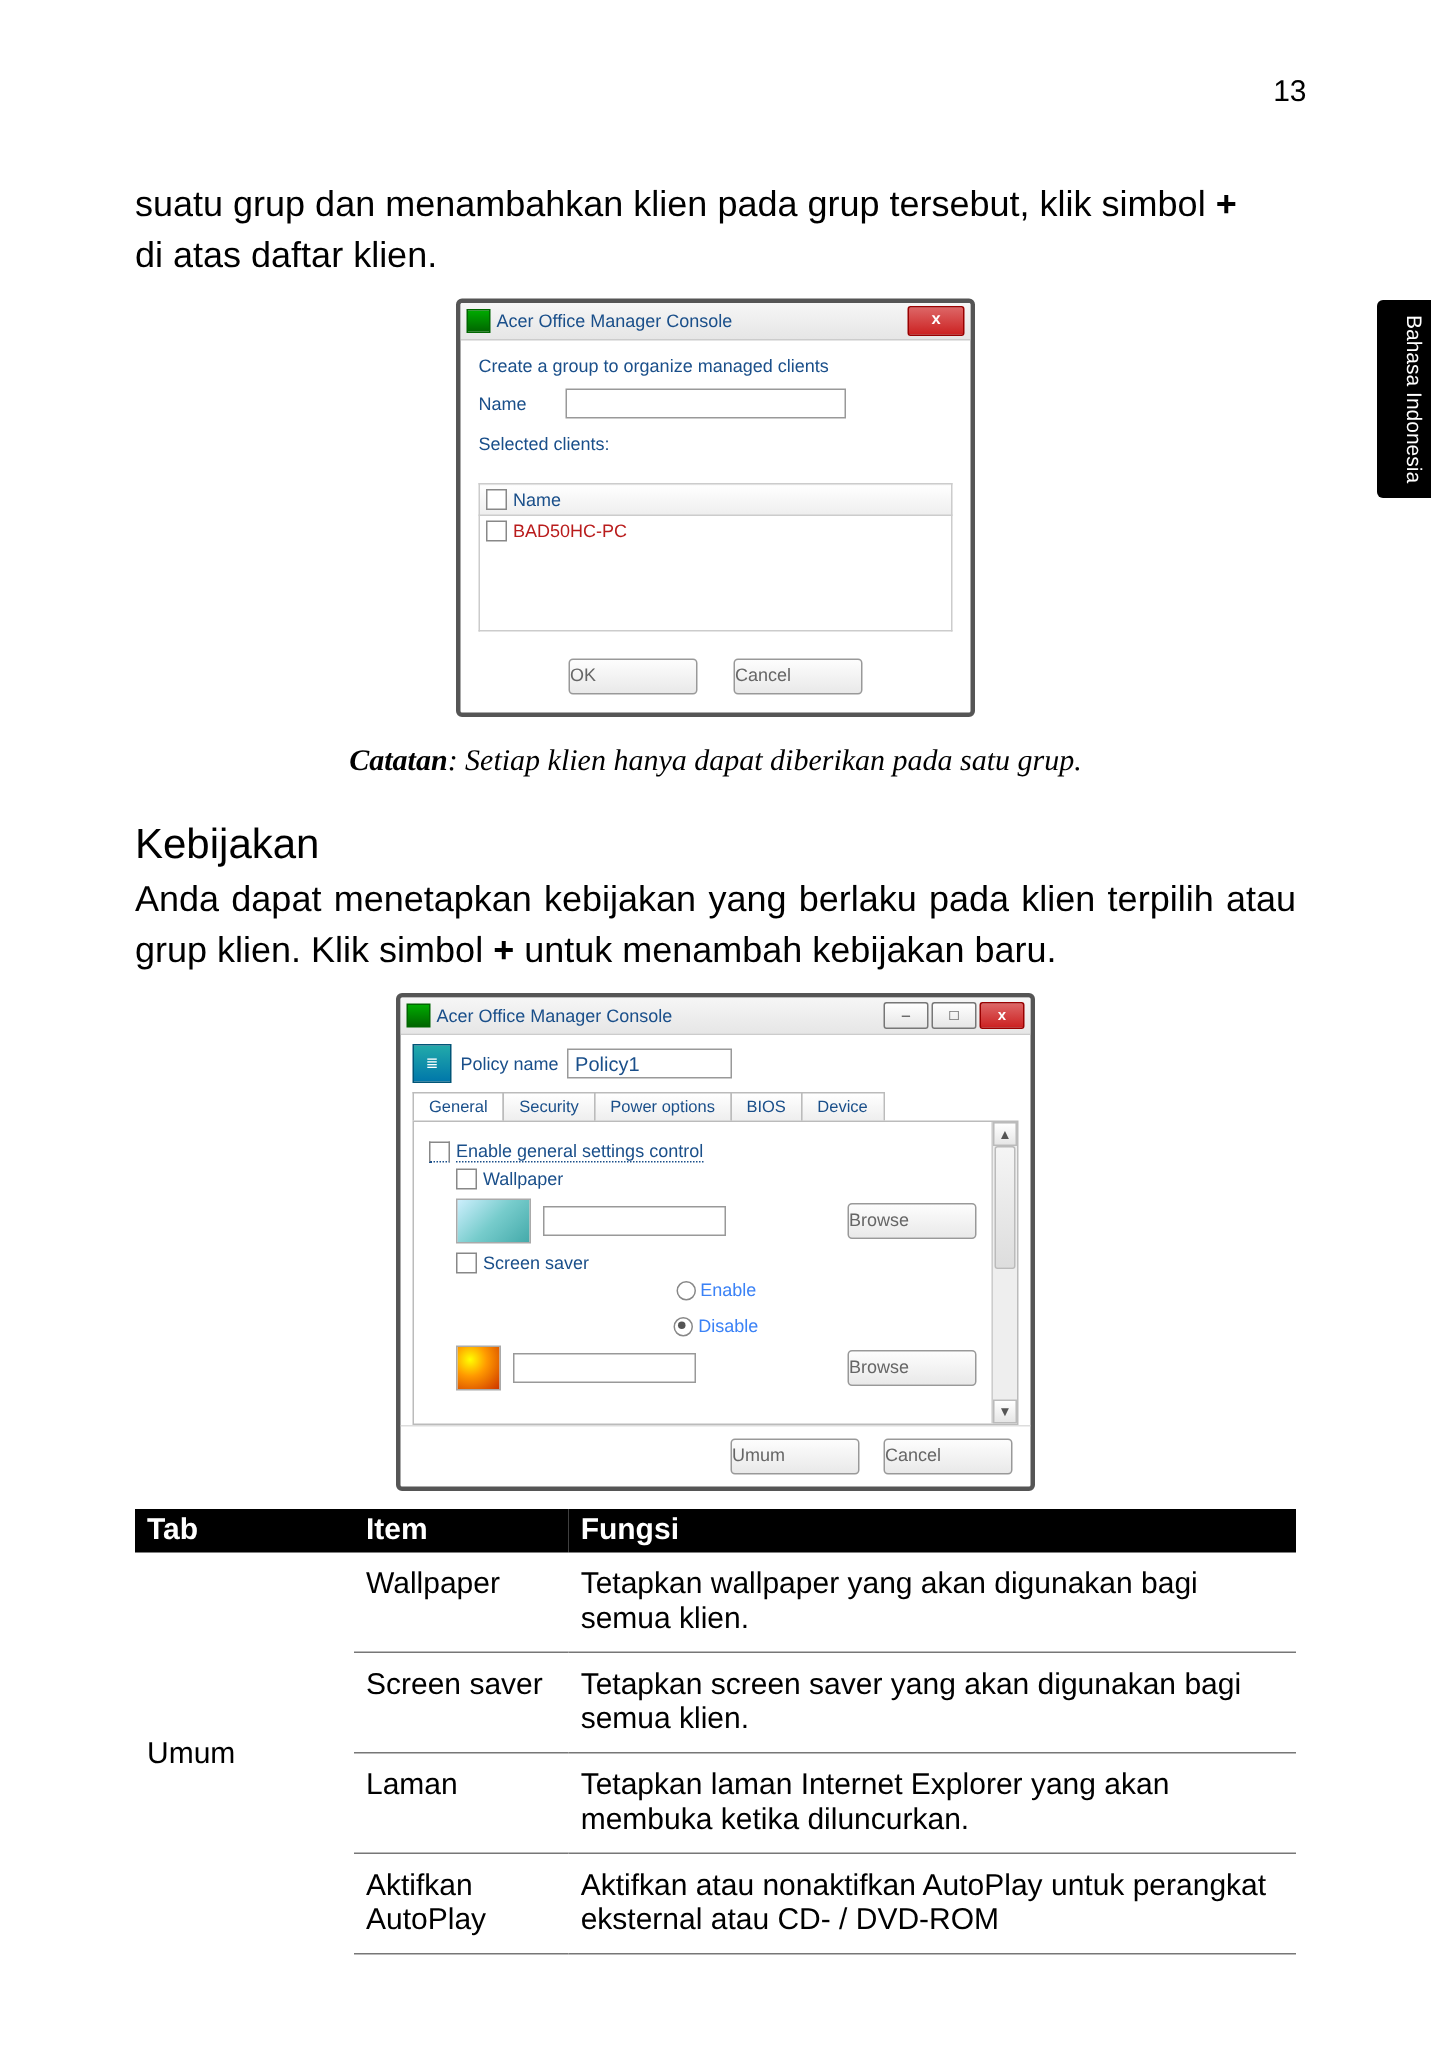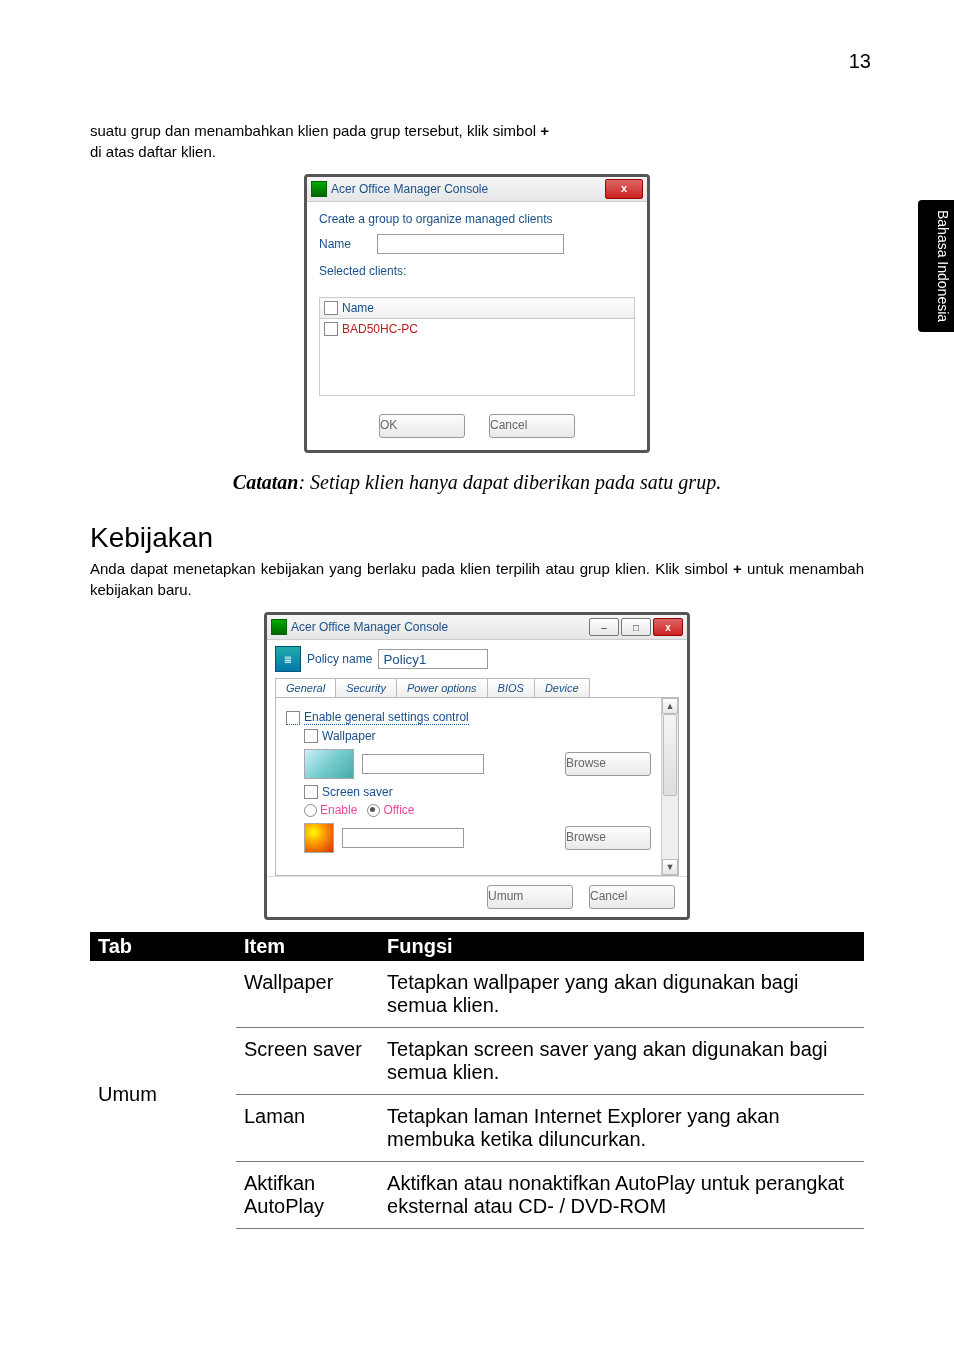--- a/index.html
+++ b/index.html
@@ -31,21 +31,21 @@
     line-height: 1.1;
     padding: 10px 4px;
     writing-mode: vertical-rl;
     text-orientation: mixed;
     border-radius: 4px 0 0 4px;
     text-align: center;
     width: 36px;
     box-sizing: border-box;
   }
   .body-text {
-    font-size: 15px;
+    font-size: 24px;
     line-height: 1.4;
     text-align: justify;
     margin-top: 60px;
   }
   .body-text-first {
     margin-top: 70px;
   }
   .bold { font-weight: bold; }
   .italic { font-style: italic; font-family: Liberation Serif, serif; }
   .center { text-align: center; }
@@ -179,21 +179,21 @@
     width:24px;height:24px;
     background:linear-gradient(#2aa,#07a);
     border:1px solid #057;
     display:flex;align-items:center;justify-content:center;
     color:#fff;font-size:10px;
   }
   .dlg2 .policy-bar .lbl { color:#1a4f8a; }
   .dlg2 .policy-bar input {
     border:1px solid #999;height:18px;padding:0 4px;color:#1a4f8a;width:100px;
   }
-  .dlg2 .tabs { display:flex; padding:0 0 0 8px;font-style:italic; }
+  .dlg2 .tabs { display:flex; padding:0 0 0 8px; }
   .dlg2 .tab {
     border:1px solid #bbb;
     border-bottom:none;
     padding:3px 10px;
     color:#1a4f8a;
     background:linear-gradient(#fff,#eee);
     margin-right:-1px;
     font-size:11px;
   }
   .dlg2 .tab.active { background:#fff; }
@@ -226,21 +226,21 @@
     width:48px;height:28px;border:1px solid #aaa;
     background:linear-gradient(135deg,#cdeffd 0%,#7cc 50%,#4aa 100%);
   }
   .dlg2 .thumb-ss {
     width:28px;height:28px;border:1px solid #aaa;
     background: radial-gradient(circle at 30% 30%, #ff0 0%, #f90 40%, #c30 100%);
   }
   .dlg2 .pathbox {
     width:120px;height:18px;border:1px solid #999;background:#fff;
   }
-  .dlg2 .radio-row { display:flex; align-items:center; gap:10px; margin-left:18px; color:#ec4899; }
+  .dlg2 .radio-row { display:flex; align-items:center; gap:10px; margin-left:18px; color:#3b82f6;flex-direction:column; }
   .dlg2 .radio-row label { display:flex; align-items:center; gap:3px; }
   .dlg2 .btnbar { display:flex; justify-content:flex-end; gap:16px; padding:8px 12px; border-top:1px solid #ddd;}
 
   
   table.info {
     width: 100%;
     border-collapse: collapse;
     margin-top: 12px;
     font-size: 20px;
   }
@@ -385,21 +385,21 @@
             <span class="small-chk"></span>
             <span>Screen saver</span>
           </div>
           <div class="radio-row">
             <label>
                 <span class="small-radio"></span>
                 <span>Enable</span>
               </label>
             <label>
                 <span class="small-radio on"></span>
-                <span>Office</span>
+                <span>Disable</span>
               </label>
           </div>
           <div class="preview-row">
             <div class="thumb-ss"></div>
             <div class="pathbox"></div>
             <div style="flex:1"></div>
             <div class="winbtn">Browse</div>
           </div>
           <div style="height:8px;"></div>
         </div>

